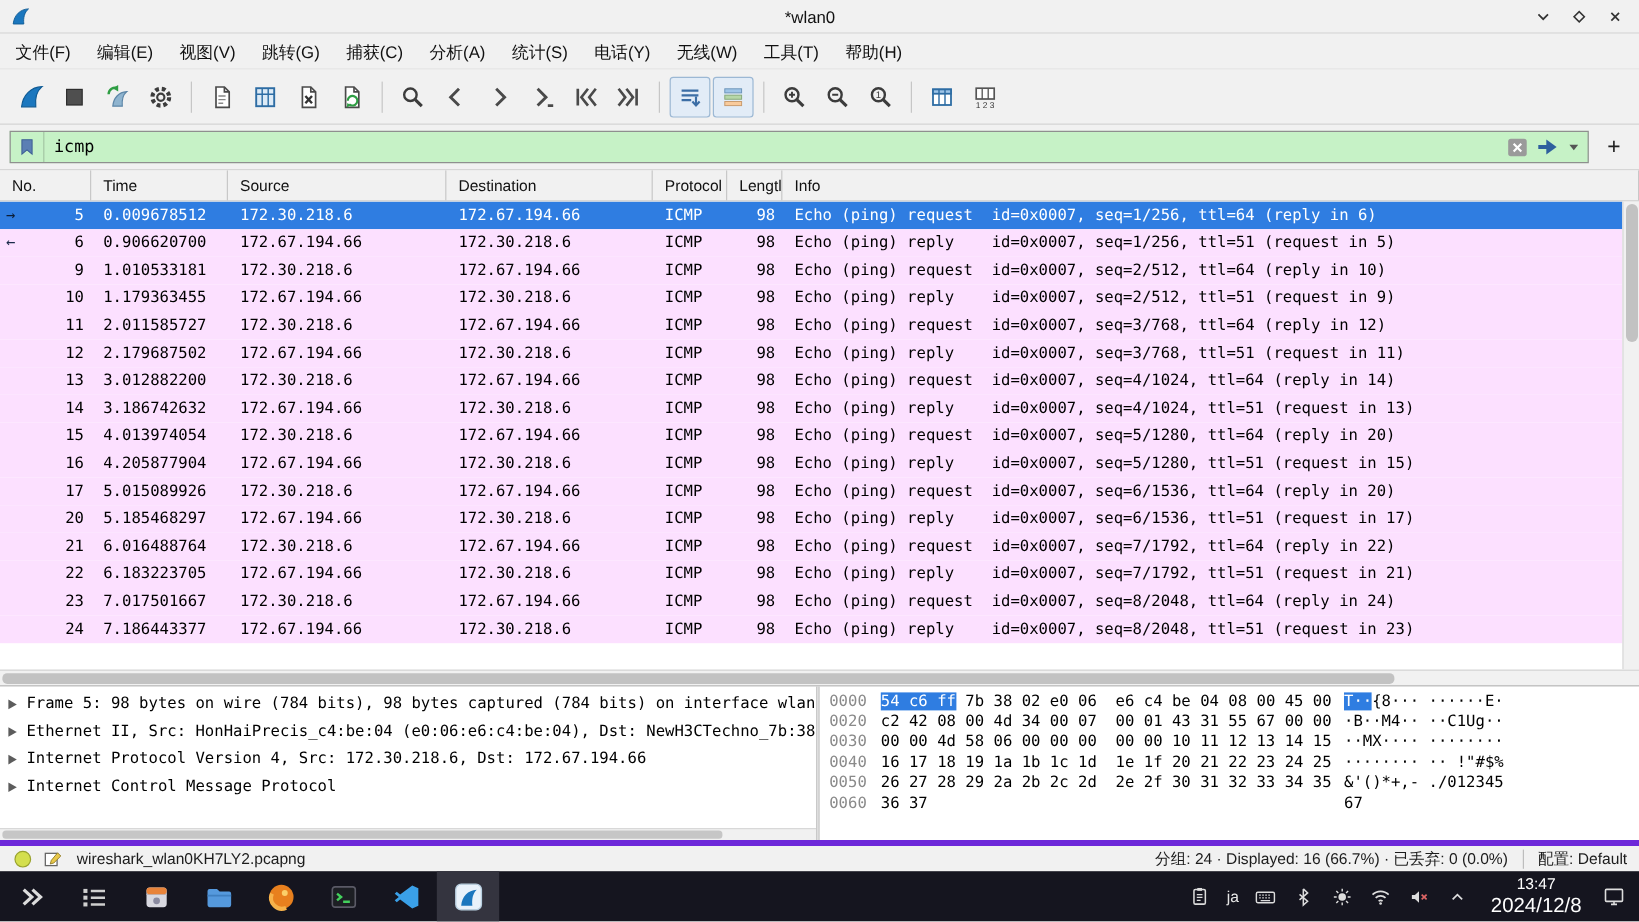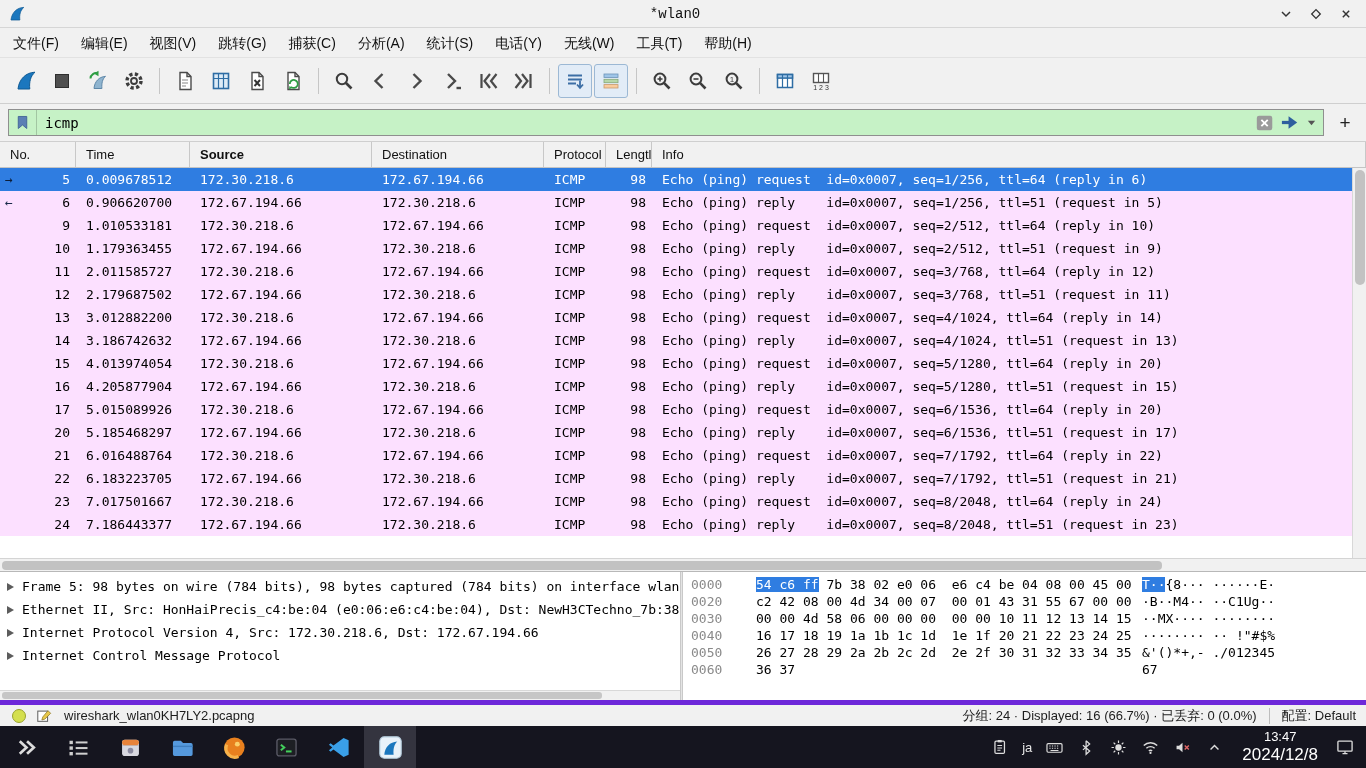--- a/index.html
+++ b/index.html
@@ -9,21 +9,21 @@
   *{margin:0;padding:0;box-sizing:border-box;}
   html,body{width:1366px;height:768px;overflow:hidden;background:#fff;
     font-family:"Liberation Sans","DejaVu Sans",sans-serif;}
   #app{width:1366px;height:768px;display:flex;flex-direction:column;background:#fff;}
   svg{display:block;}
 
   
   .titlebar{height:28px;background:var(--chrome);border-bottom:1px solid #d6d6d6;
     display:flex;align-items:center;position:relative;flex:0 0 28px;}
   .tb-fin{margin-left:8px;width:18px;height:18px;}
-  .tb-title{position:absolute;left:0;right:16px;text-align:center;font-size:14px;color:#111;font-family:Liberation Mono, monospace;}
+  .tb-title{position:absolute;left:0;right:16px;text-align:center;font-size:14px;color:#111;}
   .tb-controls{margin-left:auto;display:flex;align-items:center;gap:10px;padding-right:10px;z-index:2;}
   .tb-btn{width:20px;height:20px;display:flex;align-items:center;justify-content:center;cursor:default;}
   .tb-btn svg{width:16px;height:16px;}
 
   
   .menubar{height:30px;background:var(--chrome);display:flex;align-items:center;
     padding-left:2px;border-bottom:1px solid #e2e2e2;flex:0 0 30px;}
   .menu-item{padding:0 11px;line-height:30px;font-size:14px;color:#111;}
 
   
@@ -50,21 +50,21 @@
   .filter-plus{width:26px;height:26px;margin-left:8px;display:flex;align-items:center;justify-content:center;
     font-size:19px;color:#222;}
 
   
   .phead{height:26px;background:var(--chrome);border-bottom:1px solid #c4c4c4;
     display:flex;font-size:13px;color:#111;flex:0 0 26px;}
   .phead .hcell{line-height:25px;padding-left:10px;border-right:1px solid #c8c8c8;
     overflow:hidden;white-space:nowrap;flex-shrink:0;}
   .h-no{width:76px;padding-left:8px;}
   .h-time{width:114px;}
-  .h-src{width:182px;font-weight:bold;}
+  .h-src{width:182px;}
   .h-dst{width:172px;}
   .h-proto{width:62px;padding-left:6px;}
   .h-len{width:46px;padding-left:6px;}
   .h-info{flex:1;border-right:none;}
   .plist{height:390px;position:relative;background:#fff;overflow:hidden;flex:0 0 390px;}
   .prow{display:flex;height:23px;line-height:23px;background:var(--icmp-row);color:#000;
     font-family:"DejaVu Sans Mono","Liberation Mono",monospace;font-size:13px;position:relative;width:1352px;}
   .prow.selected{background:var(--sel);color:#fff;}
   .cell{overflow:hidden;white-space:pre;flex-shrink:0;}
   .c-no{width:76px;text-align:right;padding-right:6px;}
@@ -91,21 +91,21 @@
     border-bottom:4.5px solid transparent;margin:0 8px 0 7px;flex-shrink:0;}
   .dtext{font-family:"DejaVu Sans Mono","Liberation Mono",monospace;font-size:13px;color:#000;white-space:pre;}
   .dscroll{position:absolute;bottom:0;left:0;width:680px;height:10px;background:#f1f1f1;
     border-top:1px solid #d8d8d8;}
   .dthumb{position:absolute;top:1px;left:2px;width:600px;height:7px;background:#c6c6c6;border-radius:3px;}
   .vsplit{width:3px;flex:0 0 3px;background:#e4e4e4;border-left:1px solid #c9c9c9;border-right:1px solid #c9c9c9;}
   .hexpane{flex:1;padding:4px 0 0 8px;overflow:hidden;
     font-family:"DejaVu Sans Mono","Liberation Mono",monospace;font-size:13px;}
   .hexrow{height:17px;line-height:17px;white-space:pre;}
   .hexoff{display:inline-block;width:42px;color:#8a8a8a;}
-  .hexbytes{display:inline-block;width:386px;margin-left:23px;white-space:pre;}
+  .hexbytes{display:inline-block;width:386px;margin-left:1px;white-space:pre;}
   .hexascii{white-space:pre;}
   .hl{background:var(--sel);color:#fff;}
 
   
   .statusbar{height:26px;background:var(--chrome);border-top:5px solid #6d28d9;
     display:flex;align-items:center;padding:0 10px;font-size:13px;color:#1c1c1c;flex:0 0 26px;}
   .sb-icon{width:18px;height:18px;margin-right:7px;display:flex;align-items:center;justify-content:center;}
   .sb-icon svg{width:16px;height:16px;}
   .sb-file{margin-left:4px;}
   .sb-spacer{flex:1;}

